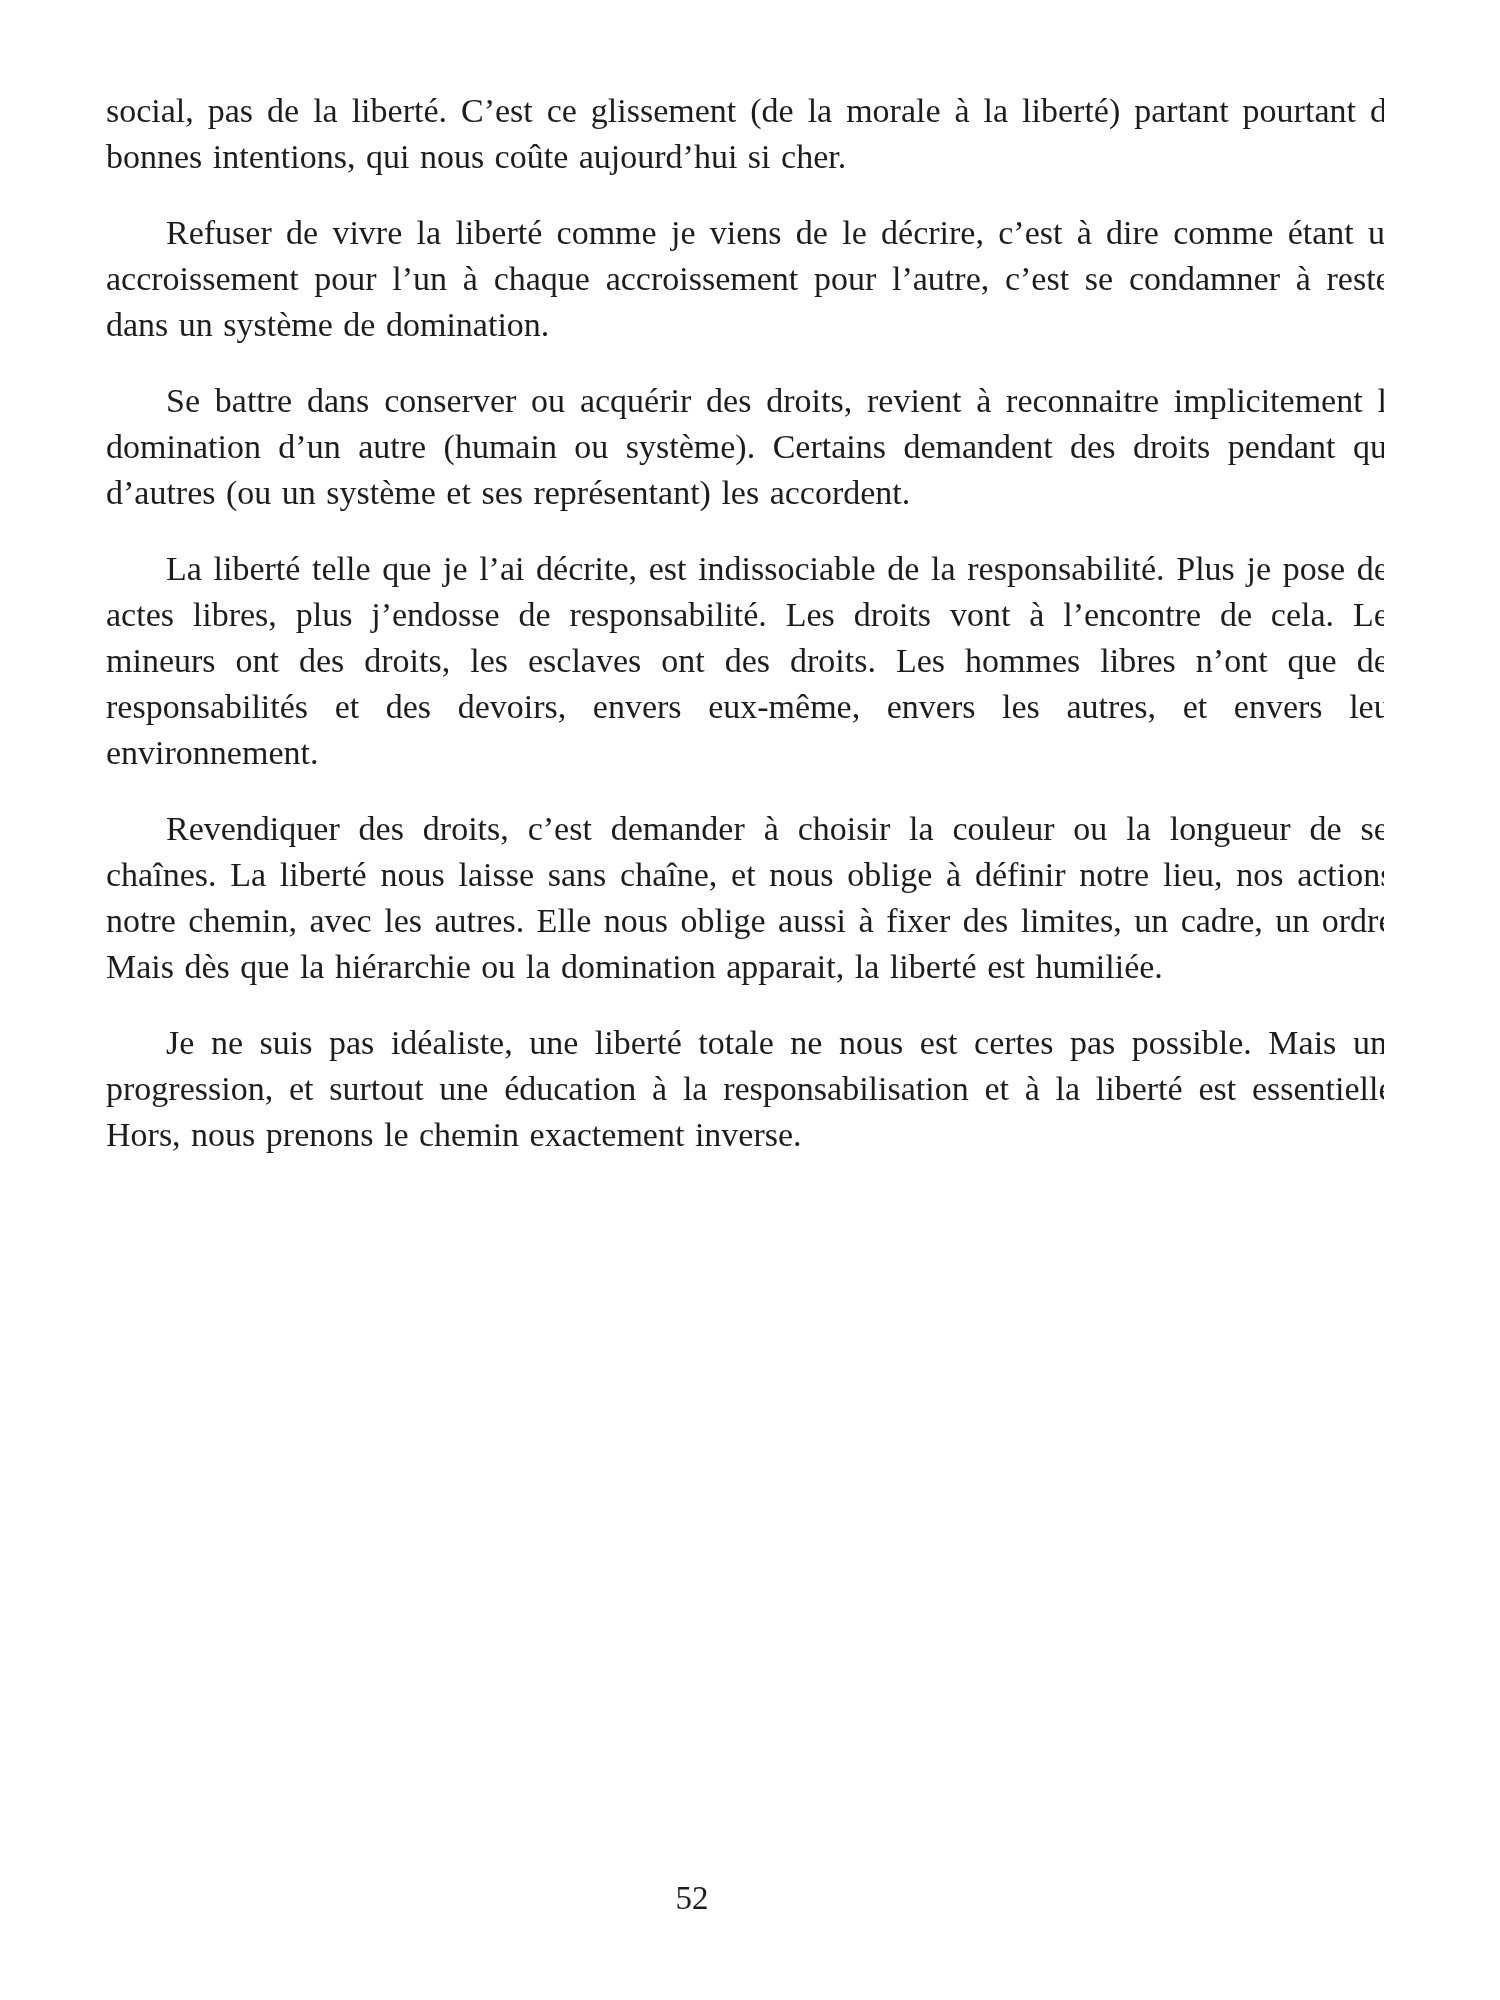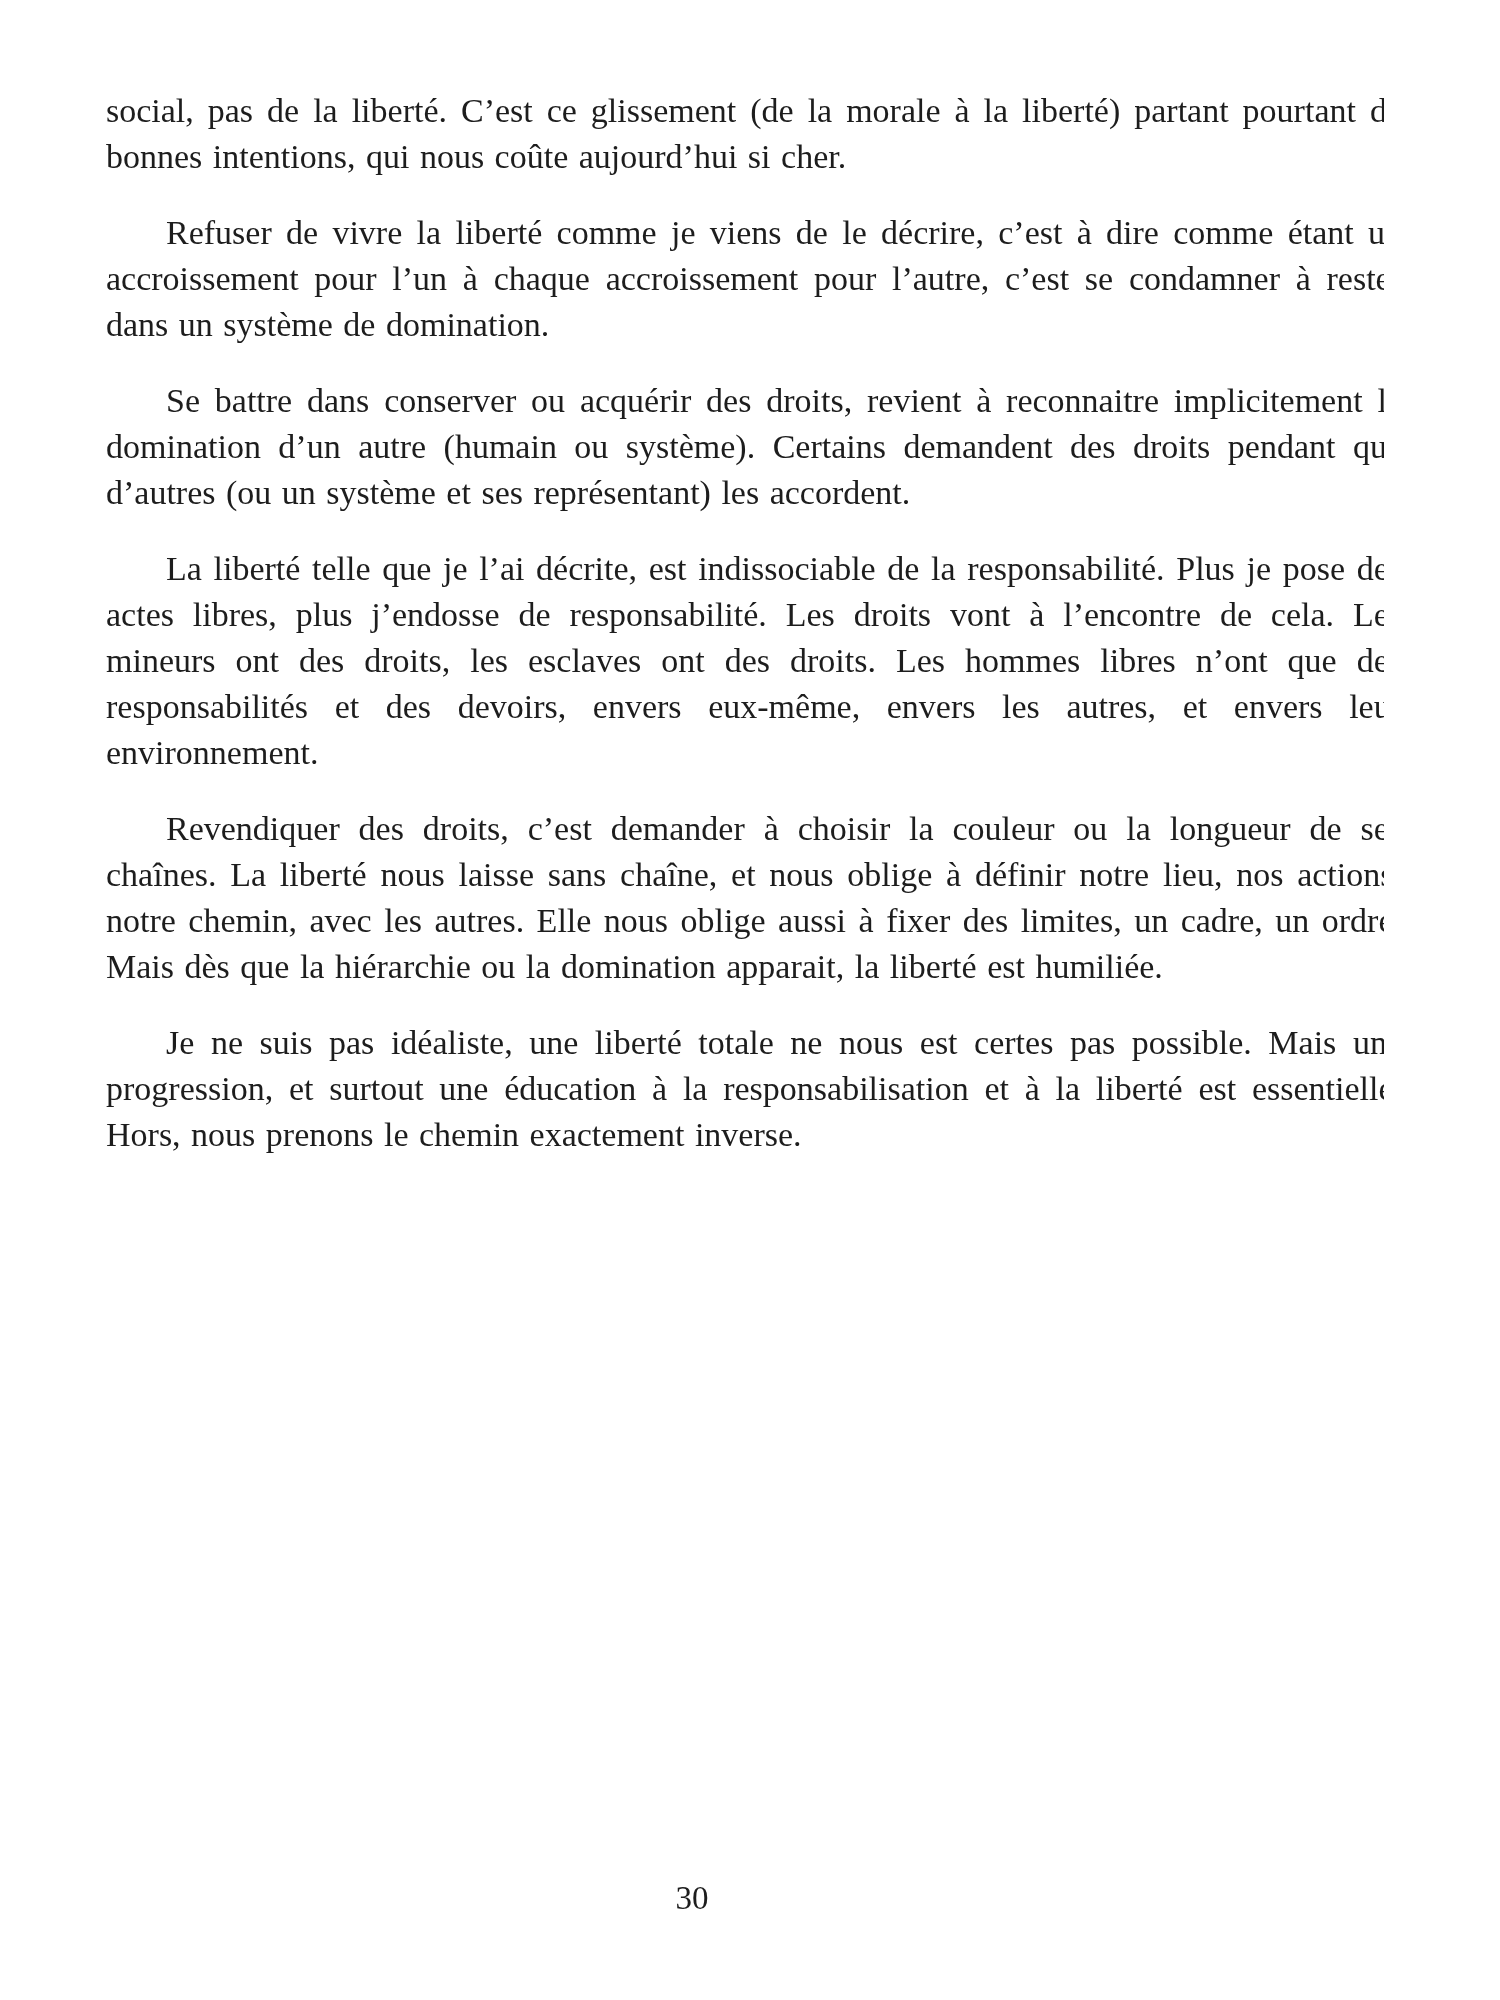--- a/index.html
+++ b/index.html
@@ -52,14 +52,14 @@
 
 <div class="page">
   <main class="text-block">
     <p class="para continuation">social, pas de la liberté. C’est ce glissement (de la morale à la liberté) partant pourtant de bonnes intentions, qui nous coûte aujourd’hui si cher.</p>
     <p class="para">Refuser de vivre la liberté comme je viens de le décrire, c’est à dire comme étant un accroissement pour l’un à chaque accroissement pour l’autre, c’est se condamner à rester dans un système de domination.</p>
     <p class="para">Se battre dans conserver ou acquérir des droits, revient à reconnaitre implicitement la domination d’un autre (humain ou système). Certains demandent des droits pendant que d’autres (ou un système et ses représentant) les accordent.</p>
     <p class="para">La liberté telle que je l’ai décrite, est indissociable de la responsabilité. Plus je pose des actes libres, plus j’endosse de responsabilité. Les droits vont à l’encontre de cela. Les mineurs ont des droits, les esclaves ont des droits. Les hommes libres n’ont que des responsabilités et des devoirs, envers eux-même, envers les autres, et envers leur environnement.</p>
     <p class="para">Revendiquer des droits, c’est demander à choisir la couleur ou la longueur de ses chaînes. La liberté nous laisse sans chaîne, et nous oblige à définir notre lieu, nos actions, notre chemin, avec les autres. Elle nous oblige aussi à fixer des limites, un cadre, un ordre. Mais dès que la hiérarchie ou la domination apparait, la liberté est humiliée.</p>
     <p class="para">Je ne suis pas idéaliste, une liberté totale ne nous est certes pas possible. Mais une progression, et surtout une éducation à la responsabilisation et à la liberté est essentielle. Hors, nous prenons le chemin exactement inverse.</p>
   </main>
-  <div class="page-number">30</div>
+  <div class="page-number">52</div>
 </div>
 
 </body></html>

